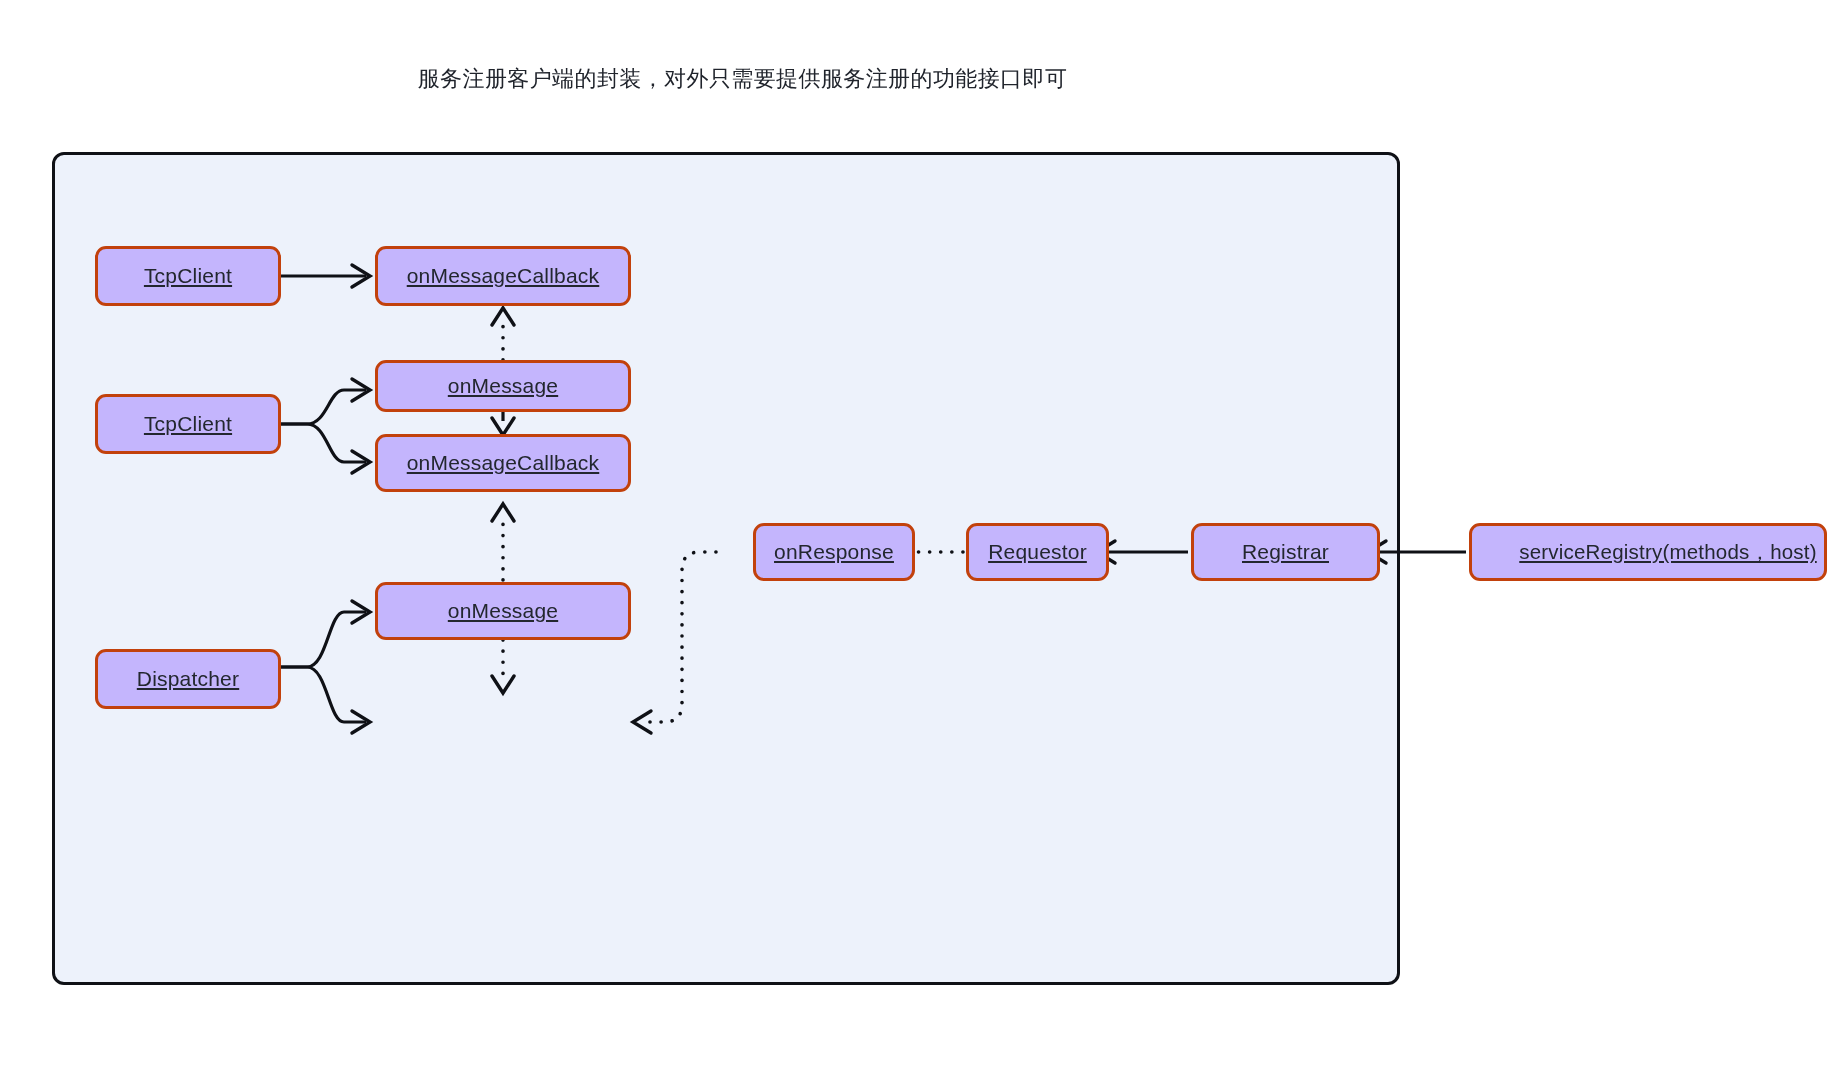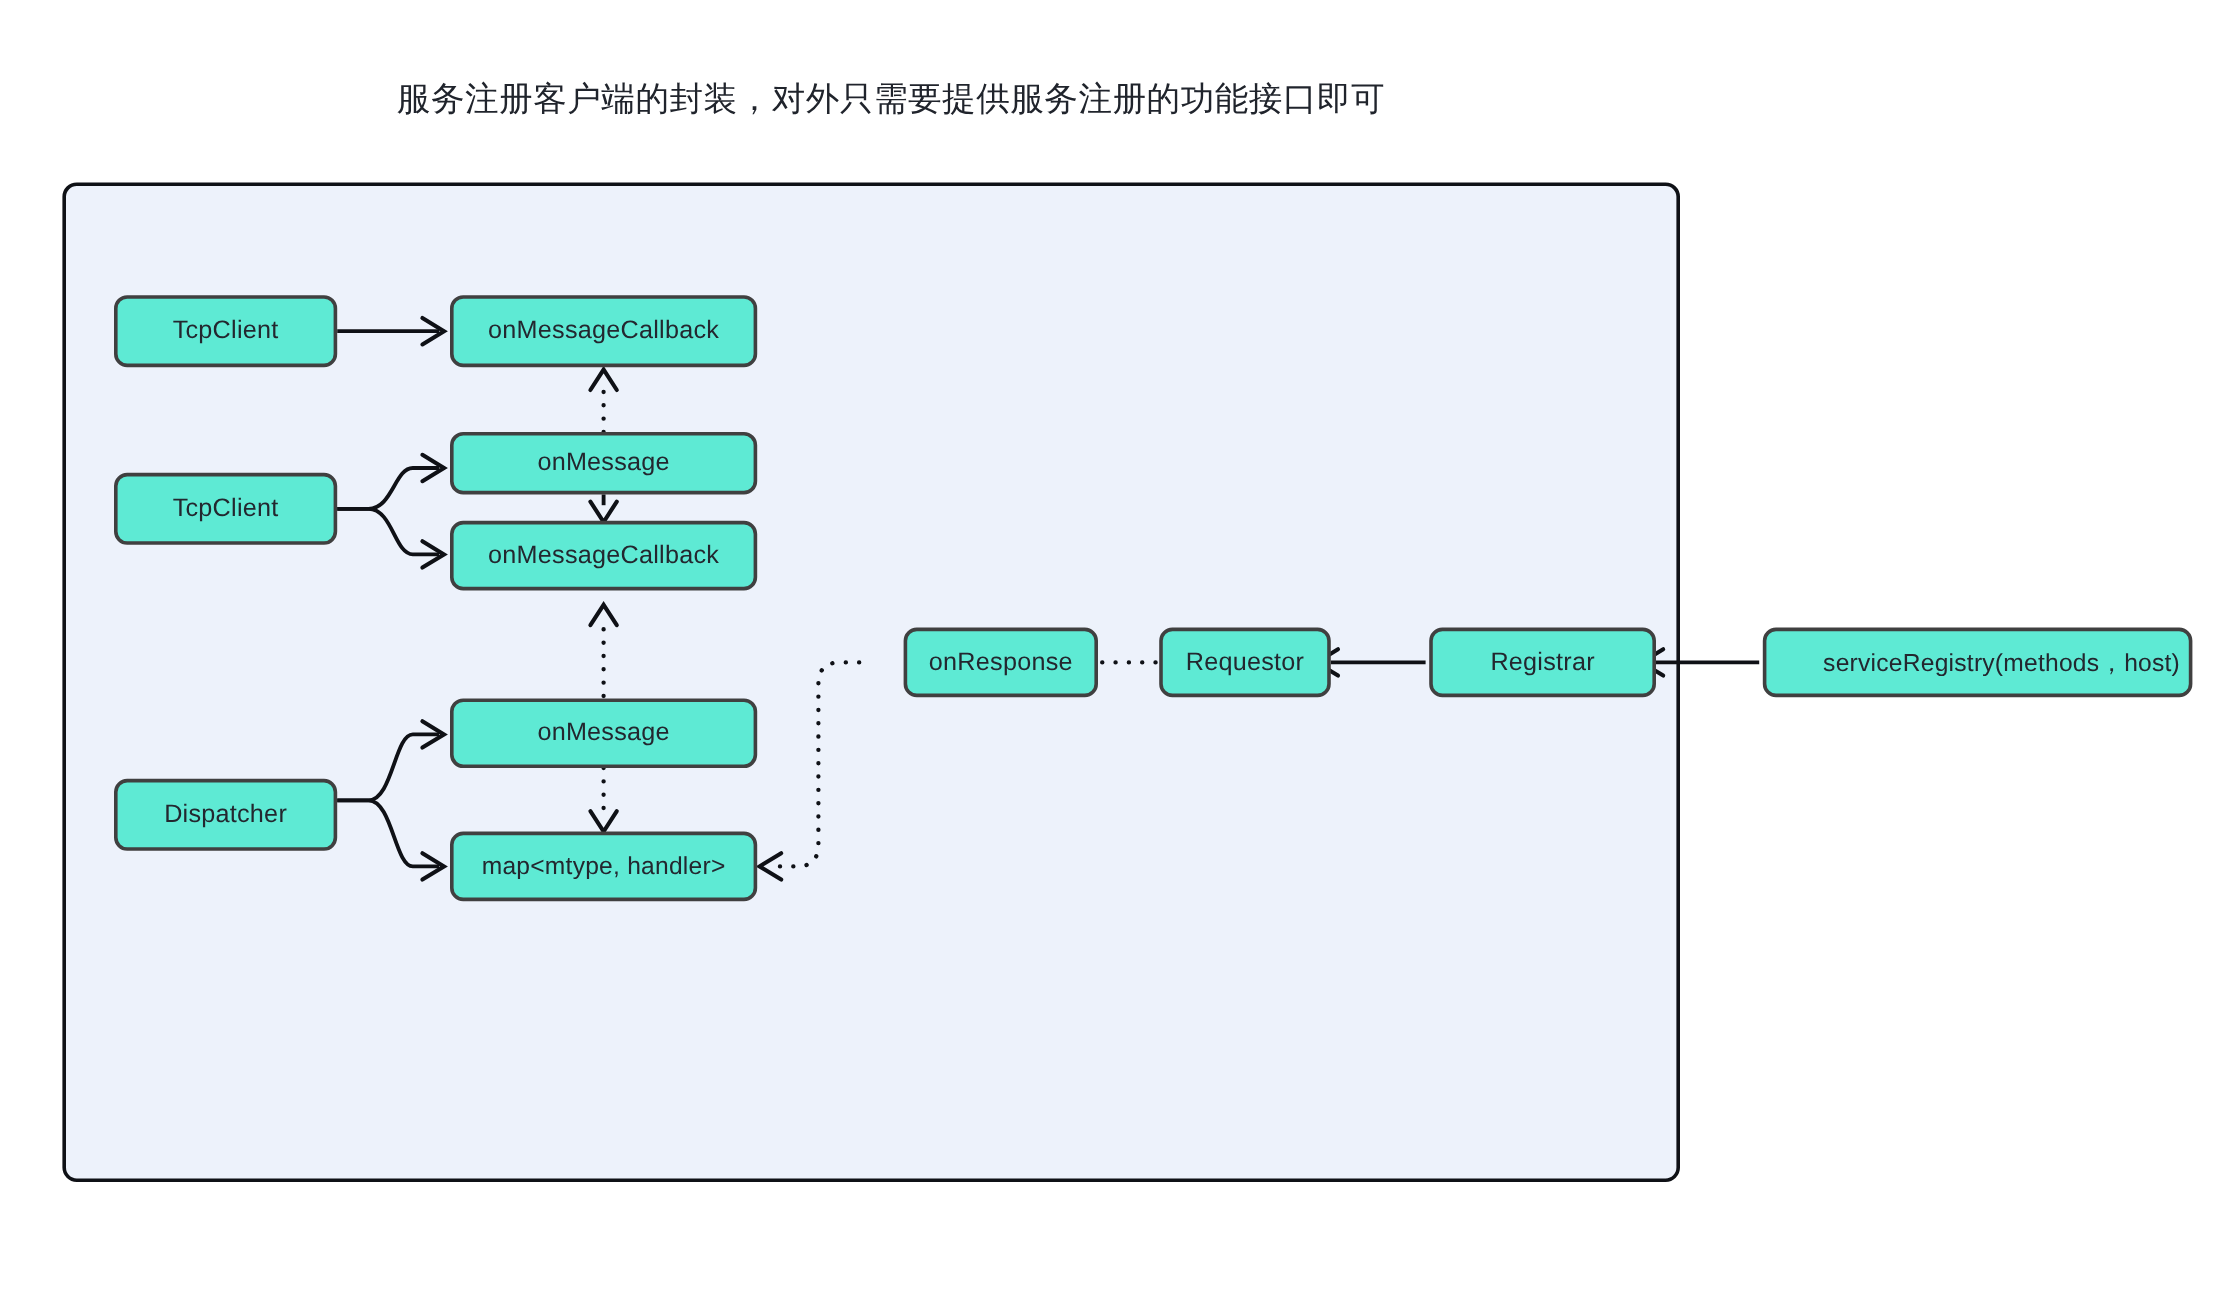--- a/index.html
+++ b/index.html
@@ -21,50 +21,51 @@
     top: 0;
     width: 1845px;
     height: 1083px;
   }
   .diagram-title {
     position: absolute;
     left: 0;
     top: 64px;
     width: 1845px;
     text-align: center;
-    font-size: 28px;
+    font-size: 22px;
     color: #20242c;
     letter-spacing: 0.4px;
     white-space: nowrap;
   }
   
   .diagram-title span {
     position: relative;
     left: -180px;
   }
   .region {
     position: absolute;
     background: #edf2fb;
     border: 3px solid #0f1116;
     border-radius: 12px;
     box-sizing: border-box;
   }
   .node {
     position: absolute;
     box-sizing: border-box;
-    background: #5eead4;
-    border: 3px solid #404040;
+    background: #c4b5fd;
+    border: 3px solid #c2410c;
     border-radius: 11px;
     display: flex;
     align-items: center;
     justify-content: center;
     font-size: 21px;
     color: #23272f;
     white-space: nowrap;
     letter-spacing: 0.2px;
+    text-decoration: underline;
   }
   .node.wide-label { font-size: 20.5px; }
   svg.edges {
     position: absolute;
     left: 0;
     top: 0;
     width: 1845px;
     height: 1083px;
     overflow: visible;
     pointer-events: none;
@@ -179,21 +180,20 @@
   <div class="node" style="left:95px; top:394px; width:186px; height:60px;">TcpClient</div>
 
   <div class="node" style="left:375px; top:360px; width:256px; height:52px;">onMessage</div>
 
   <div class="node" style="left:375px; top:434px; width:256px; height:58px;">onMessageCallback</div>
 
   <div class="node" style="left:95px; top:637px; width:186px; height:60px;margin-top:12px;">Dispatcher</div>
 
   <div class="node" style="left:375px; top:582px; width:256px; height:58px;">onMessage</div>
 
-  <div class="node wide-label" style="left:375px; top:693px; width:256px; height:58px;">map&lt;mtype, handler&gt;</div>
 
   <div class="node" style="left:753px; top:523px; width:162px; height:58px;">onResponse</div>
 
   <div class="node" style="left:1191px; top:523px; width:189px; height:58px;">Registrar</div>
 
   <div class="node" style="left:966px; top:523px; width:143px; height:58px;">Requestor</div>
 
   <div class="node wide-label" style="left:1469px; top:523px; width:358px; height:58px;padding-left:40px;">serviceRegistry(methods，host)</div>
 
 </div>

